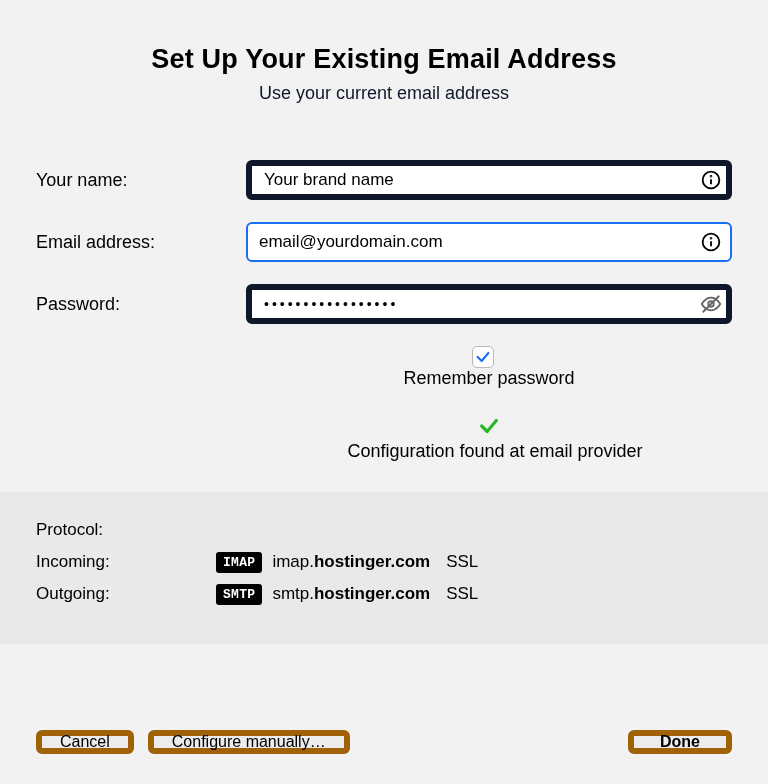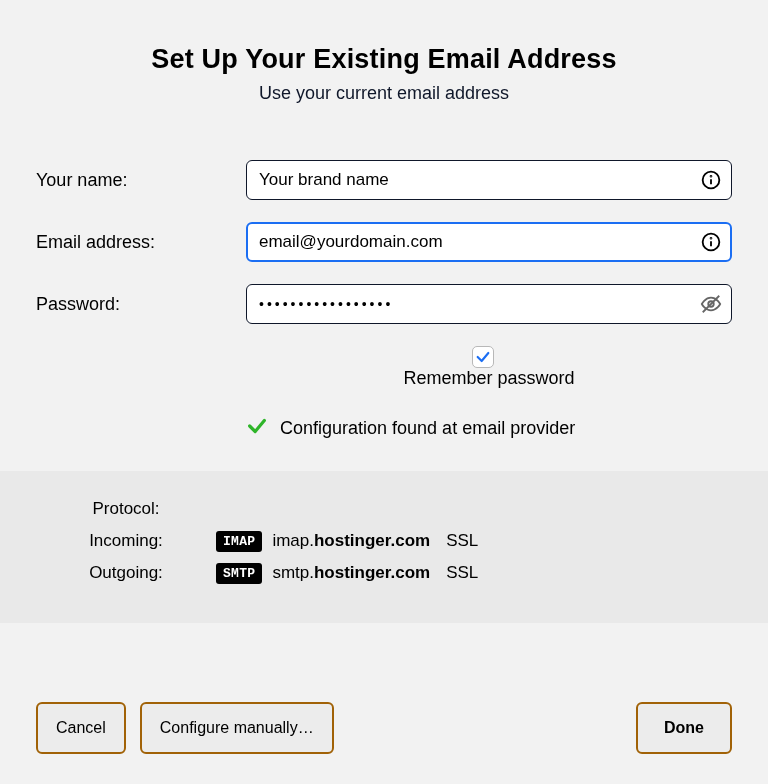--- a/index.html
+++ b/index.html
@@ -14,21 +14,21 @@
     .header { text-align: center; padding-top: 44px; }
     .title { font-size: 27px; font-weight: 600; letter-spacing: 0.2px; }
     .subtitle { font-size: 18px; margin-top: 8px; color: #0f172a; }
     .form { padding: 56px 36px 0 36px; }
     .row { display: flex; align-items: center; margin-bottom: 22px; }
     .label-col { width: 210px; font-size: 18px; }
     .input-col { flex: 1; position: relative; }
     .text-input {
       width: 100%;
       height: 40px;
-      border: 1px solid #0f172a;
+      border: 6px solid #0f172a;
       border-radius: 6px;
       background: #fff;
       padding: 0 64px 0 12px;
       font-size: 17px;
       outline: none;
     }
     .text-input.focused { border: 2px solid #1b6ef3; padding: 0 43px 0 11px; }
     .input-icon {
       position: absolute;
       right: 10px;
@@ -46,29 +46,29 @@
     .cb-wrap { display: flex; align-items: center; }
     .checkbox {
       width: 22px; height: 22px;
       border: 1px solid #b8b8b8;
       border-radius: 5px;
       background: #fff;
       display: inline-flex; align-items: center; justify-content: center;
       margin-right: 12px;
     }
     .cb-label { font-size: 18px; }
-    .status-row { display: flex; align-items: center; margin-left: 210px; margin-top: 0; }
+    .status-row { display: flex; align-items: center; margin-left: 210px; margin-top: 0; flex-direction: column; }
     .status-msg { font-size: 18px; margin-left: 12px; }
     .config-panel {
       margin-top: 30px;
       background: #e9e9e9;
       padding: 22px 36px 34px 36px;
     }
     .cfg-row { display: flex; align-items: center; height: 32px; font-size: 17px; }
-    .cfg-label { width: 180px; text-align: center; }
+    .cfg-label { width: 180px; }
     .badge {
       background: #000;
       color: #fff;
       font-weight: 700;
       font-size: 13px;
       padding: 3px 7px;
       border-radius: 3px;
       margin-right: 10px;
       letter-spacing: 0.3px;
       font-family: Liberation Mono, monospace;
@@ -77,23 +77,23 @@
     .server-host .domain { font-weight: 700; }
     .server-ssl { margin-left: 16px; }
     .footer {
       position: absolute;
       bottom: 0; left: 0; right: 0;
       padding: 24px 36px 30px 36px;
       display: flex;
       align-items: center;
     }
     .btn {
-      height: 52px;
+      height: 24px;
       padding: 0 18px;
-      border: 2px solid #a16207;
+      border: 6px solid #a16207;
       background: #ececec;
       border-radius: 6px;
       font-size: 16px;
       cursor: pointer;
       display: inline-flex; align-items: center; justify-content: center;
     }
     .btn + .btn { margin-left: 14px; }
     .spacer { flex: 1; }
     .btn-done { font-weight: 700; padding: 0 26px; }
     .check-green { color: #2fb52a; }

